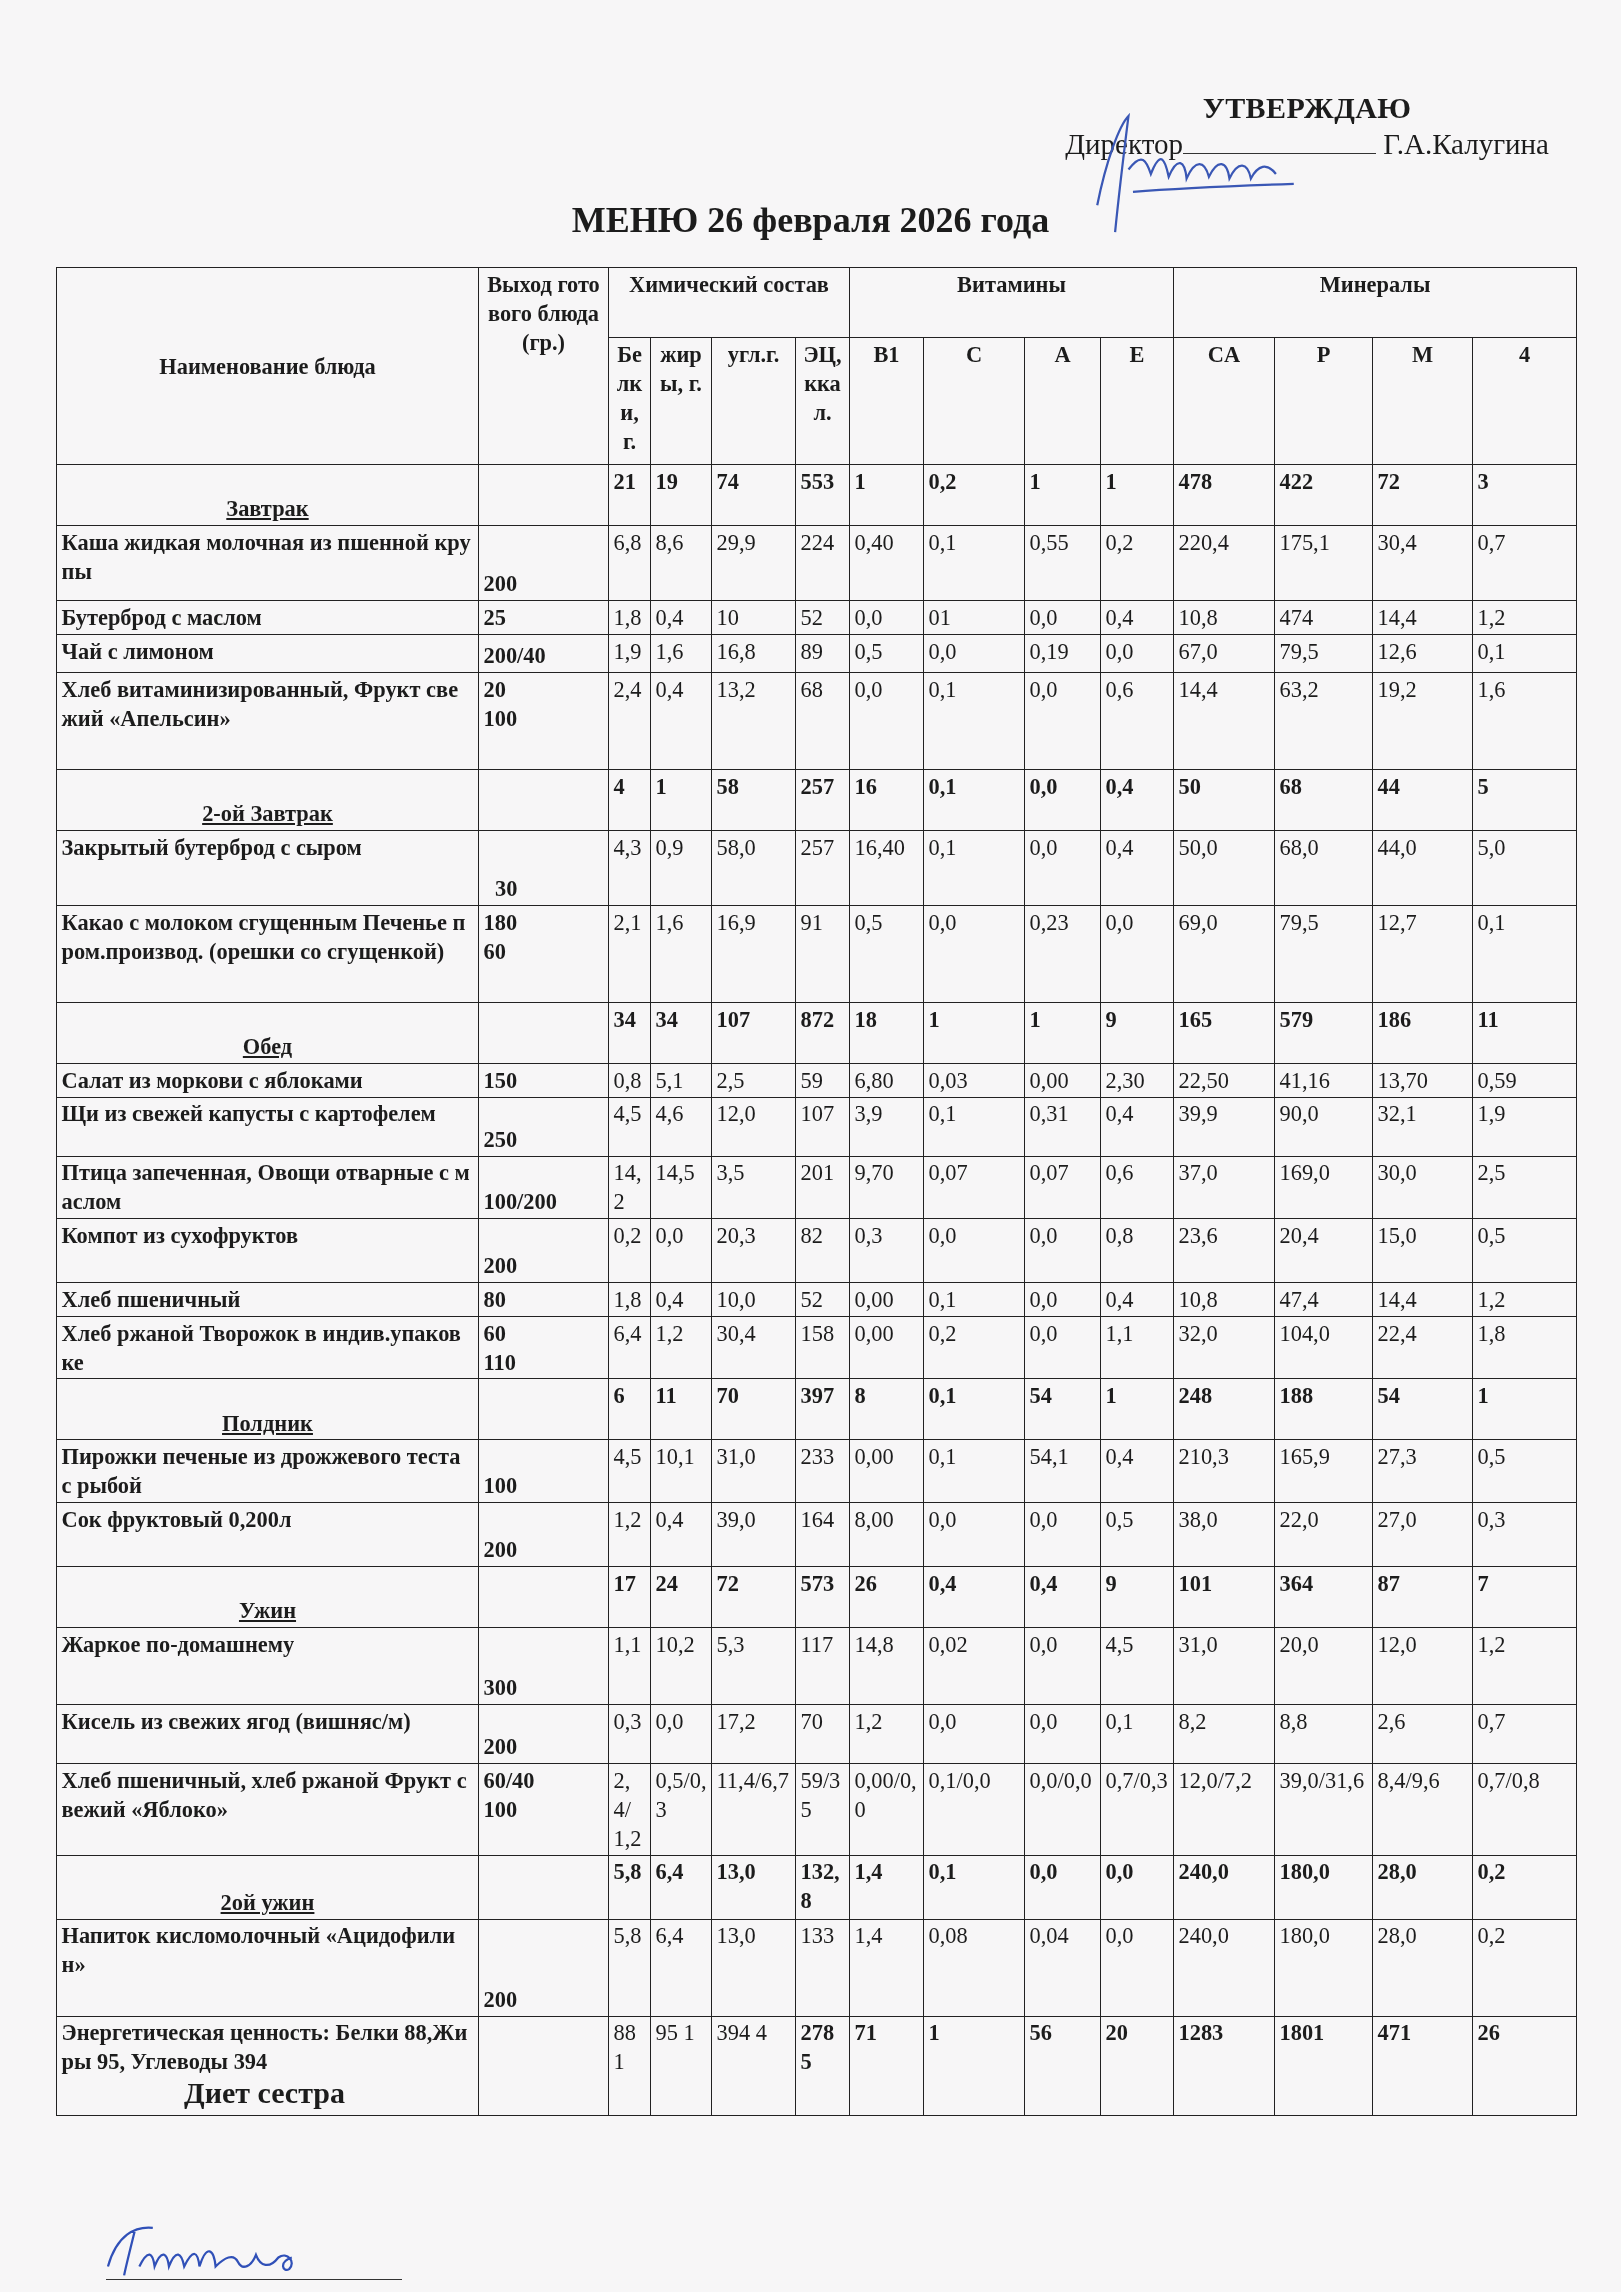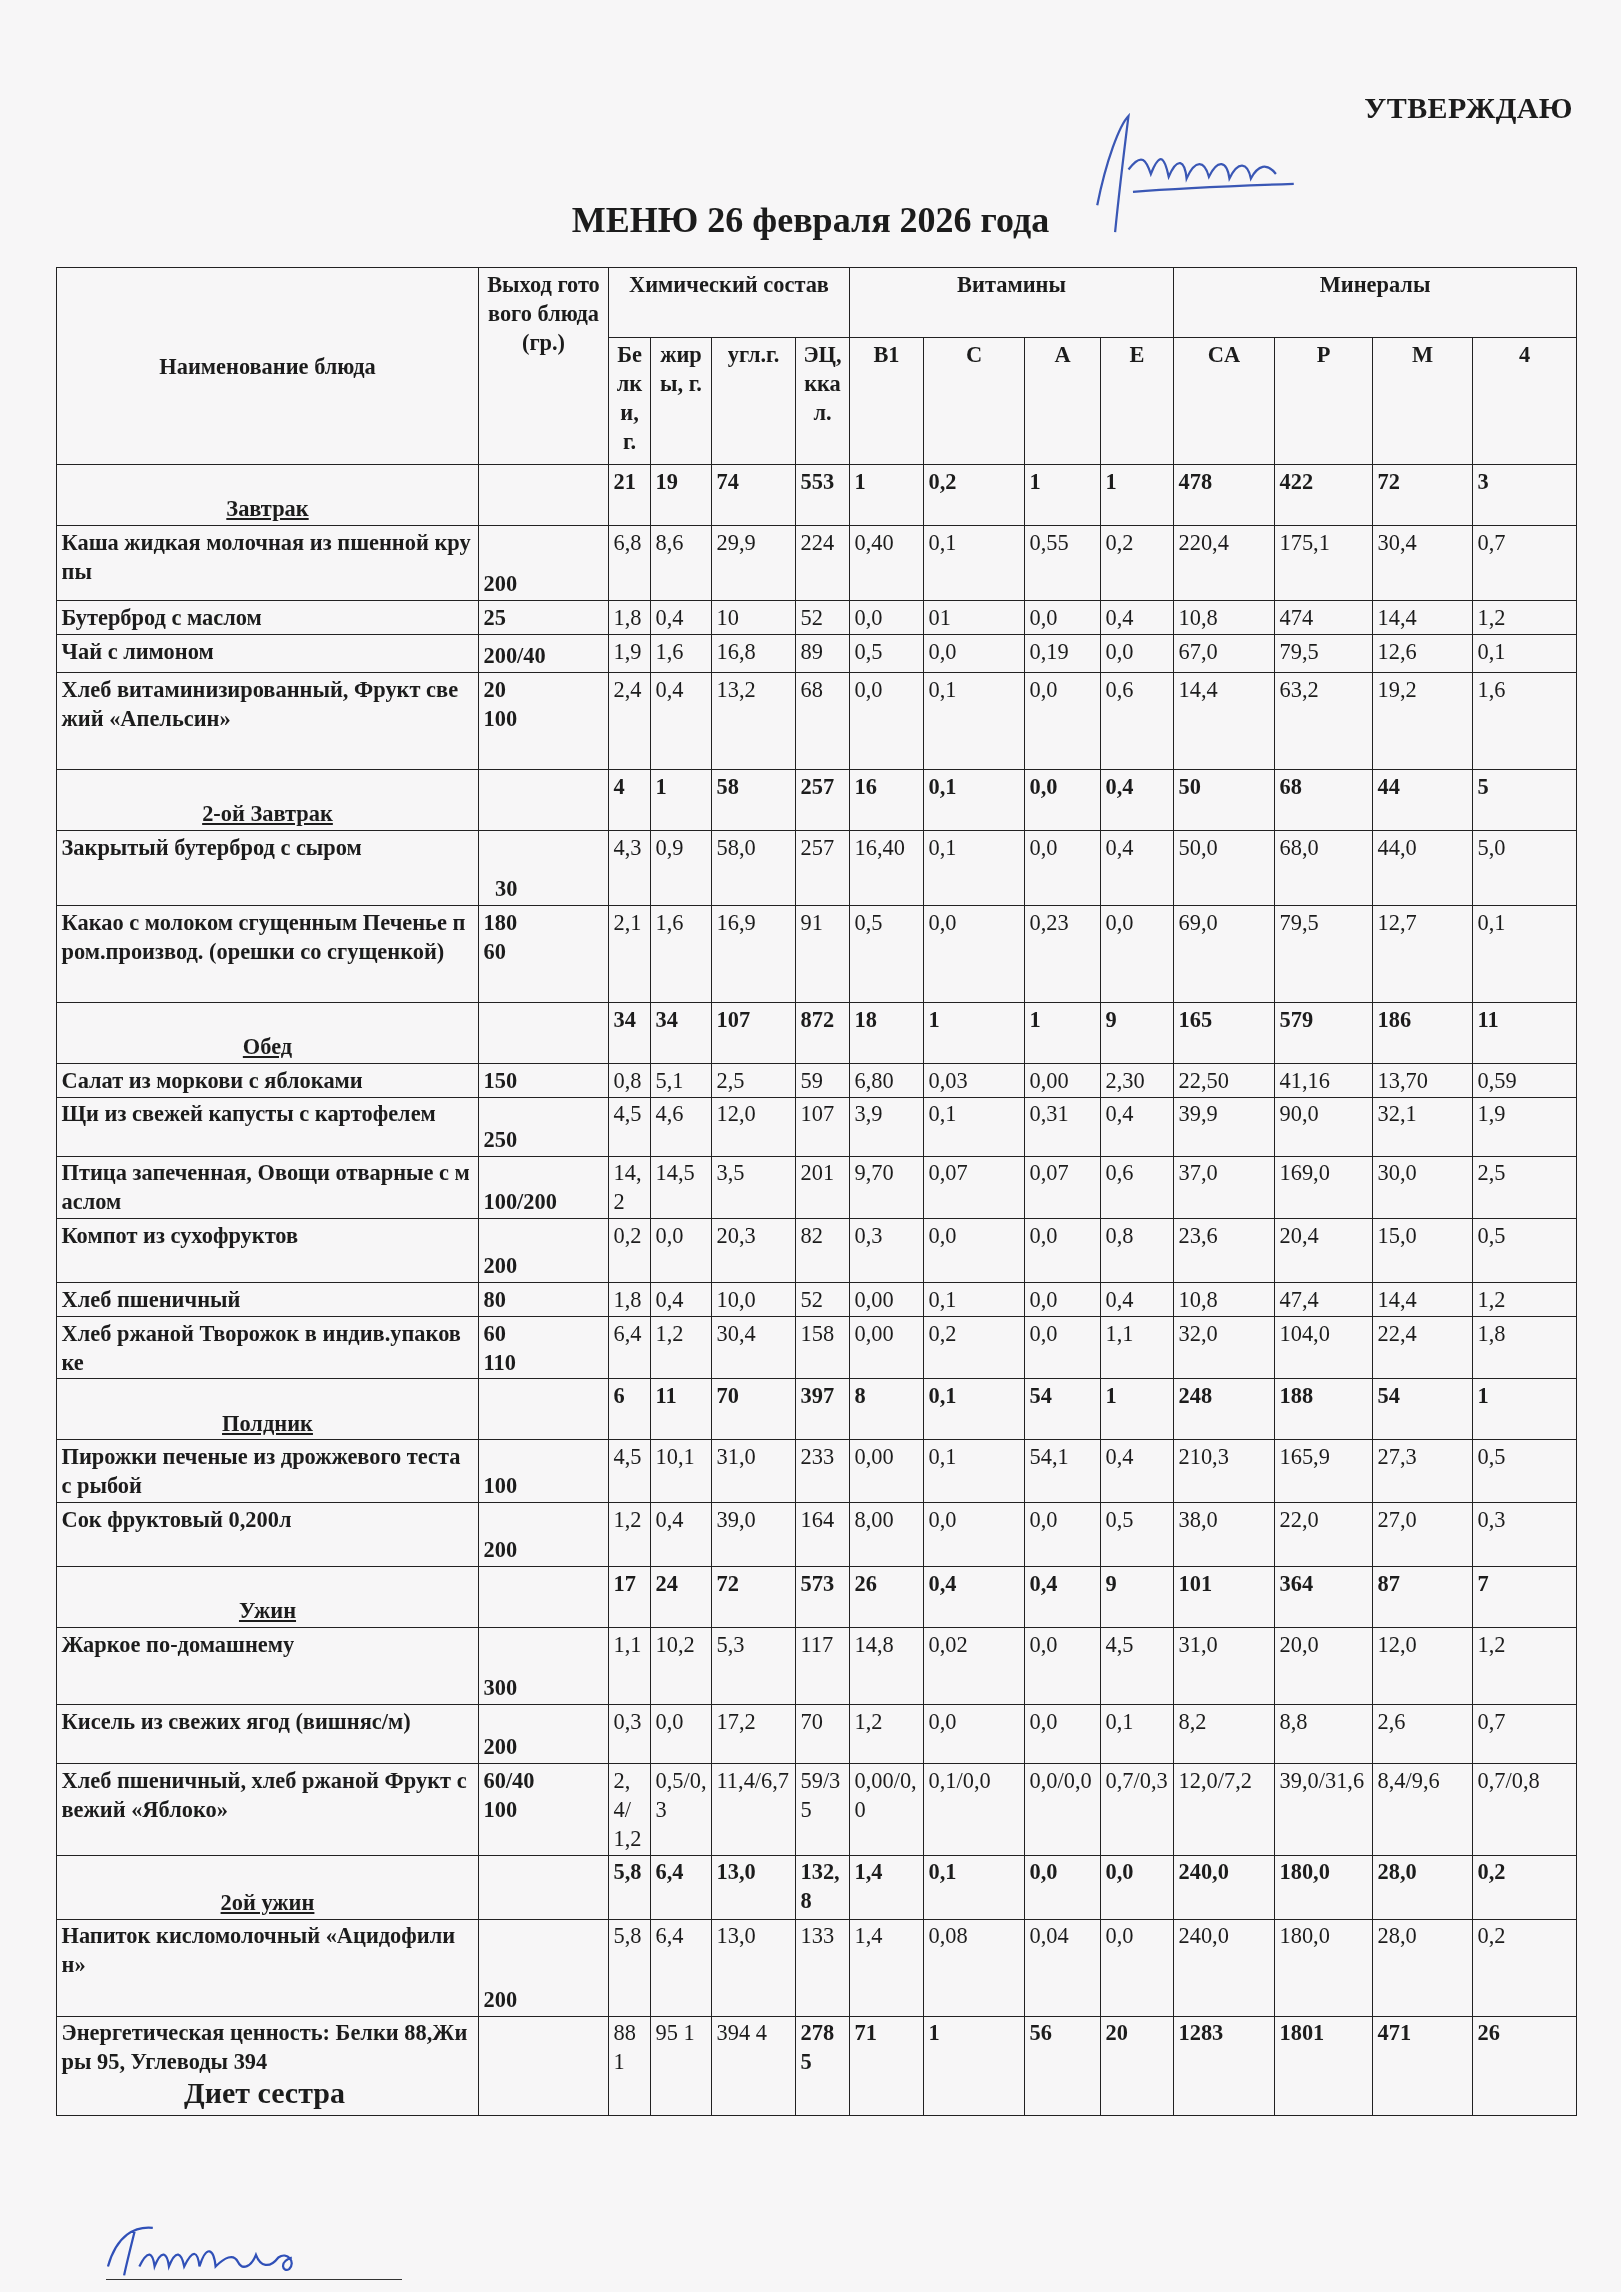--- a/index.html
+++ b/index.html
@@ -2,21 +2,21 @@
 <html style="font-size:14.3px"><head>
 <meta charset="utf-8">
 <style>
   html, body { margin:0; padding:0; }
   body {
     width:1621px; height:2293px; position:relative; overflow:hidden;
     background:#f7f6f7;
     font-family:"Liberation Serif","DejaVu Serif",serif;
     color:#1c1c1c;
   }
-  .approve { position:absolute; right:48px; top:90px; text-align:center; }
+  .approve { position:absolute; right:72px; top:90px; text-align:center; }
   .approve .t1 { font-weight:bold; font-size:30px; line-height:36px; letter-spacing:0.4px; }
   .approve .t2 { font-size:29px; line-height:36px; }
   .approve .line { display:inline-block; width:193px; border-bottom:1.8px solid #333; height:23px; vertical-align:baseline; position:relative; }
   .sig-dir { position:absolute; left:1079px; top:107px; width:233px; height:134px; }
   .title { position:absolute; left:0; right:0; top:199px; text-align:center; font-weight:bold; font-size:36px; }
   table.menu {
     position:absolute; left:56px; top:267px; width:1521px;
     border-collapse:collapse; table-layout:fixed;
     font-size:22.4px; line-height:29px;
   }
@@ -35,20 +35,24 @@
   .footer-label { position:absolute; left:184px; top:2076px; font-weight:bold; font-size:30px; }
   .sig-nurse { position:absolute; left:99px; top:2217px; width:278px; height:63px; }
   .nurse-line { position:absolute; left:106px; top:2279px; width:296px; border-bottom:1.8px solid #333; }
   .small { font-size:17px; }
 </style>
 </head>
 <body>
 
 <div class="approve">
   <div class="t1">УТВЕРЖДАЮ</div>
+  <div class="t2">
+    <span>Директор</span><span class="line"></span>
+    <span>Г.А.Калугина</span>
+  </div>
 </div>
 <svg class="sig-dir" viewBox="0 0 260 150">
   <path d="M20 110 C30 60 45 20 55 10 C50 50 45 90 40 140 M55 70 C70 50 75 60 80 75 C90 50 95 55 100 78 C110 55 118 60 120 80 C130 58 140 60 145 78 C155 58 165 60 168 80 C178 60 188 62 192 80 C200 65 210 62 220 75 M60 95 C120 90 180 88 240 86" fill="none" stroke="#3a57b5" stroke-width="2.5"></path>
 </svg>
 
 <div class="title">МЕНЮ 26 февраля 2026 года</div>
 
 <table class="menu">
   <colgroup>
     <col style="width:422px">

